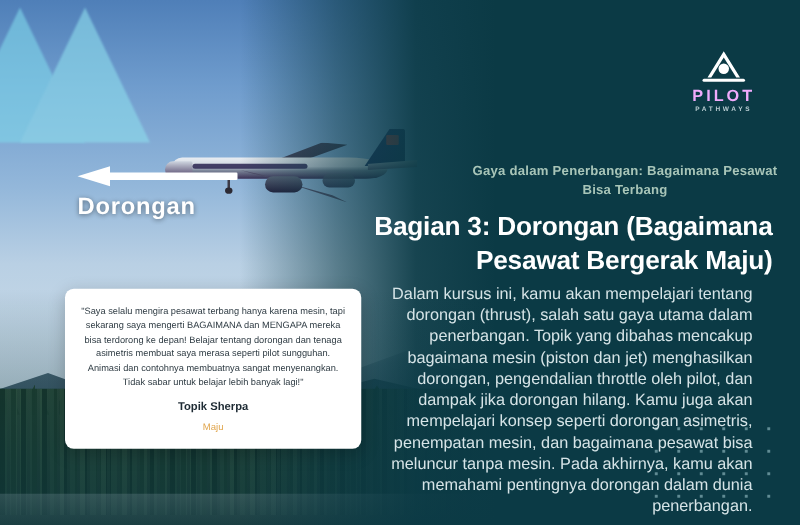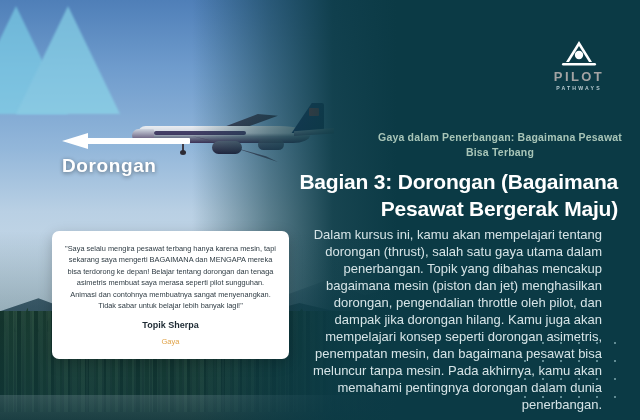--- a/index.html
+++ b/index.html
@@ -227,21 +227,21 @@
     right: 14px; bottom: 14px;
     width: 110px; height: 72px;
     background-image: radial-gradient(circle, rgba(168,208,214,.55) 1.1px, transparent 1.2px);
     background-size: 18px 18px;
   }
 
   
   .logo { position: absolute; right: 24px; top: 38px; width: 74px; text-align: center; }
   .logo svg { display: block; margin: 0 auto; }
   .logo-name {
-    color: #a3a3a3; font-size: 13px; font-weight: bold;
+    color: #f0abfc; font-size: 13px; font-weight: bold;
     letter-spacing: 2.4px; margin-top: 1px;
   }
   .logo-sub {
     color: #b9cdd2; font-size: 5.2px; font-weight: bold;
     letter-spacing: 2.2px; margin-top: 1px;
   }
 
   
   .badge {
     position: absolute; right: 22px; top: 100px;
@@ -369,16 +369,16 @@
   </div>
 
 
   <div class="subtitle">Gaya dalam Penerbangan: Bagaimana Pesawat Bisa Terbang</div>
   <div class="title">Bagian 3: Dorongan (Bagaimana Pesawat Bergerak Maju)</div>
   <div class="body">Dalam kursus ini, kamu akan mempelajari tentang dorongan (thrust), salah satu gaya utama dalam penerbangan. Topik yang dibahas mencakup bagaimana mesin (piston dan jet) menghasilkan dorongan, pengendalian throttle oleh pilot, dan dampak jika dorongan hilang. Kamu juga akan mempelajari konsep seperti dorongan asimetris, penempatan mesin, dan bagaimana pesawat bisa meluncur tanpa mesin. Pada akhirnya, kamu akan memahami pentingnya dorongan dalam dunia penerbangan.</div>
 
   <div class="quote-card">
     <div class="quote-text">"Saya selalu mengira pesawat terbang hanya karena mesin, tapi sekarang saya mengerti BAGAIMANA dan MENGAPA mereka bisa terdorong ke depan! Belajar tentang dorongan dan tenaga asimetris membuat saya merasa seperti pilot sungguhan. Animasi dan contohnya membuatnya sangat menyenangkan. Tidak sabar untuk belajar lebih banyak lagi!"</div>
     <div class="quote-author">Topik Sherpa</div>
-    <div class="quote-role">Gaya</div>
+    <div class="quote-role">Maju</div>
   </div>
 
 </div>
 
 </body></html>

